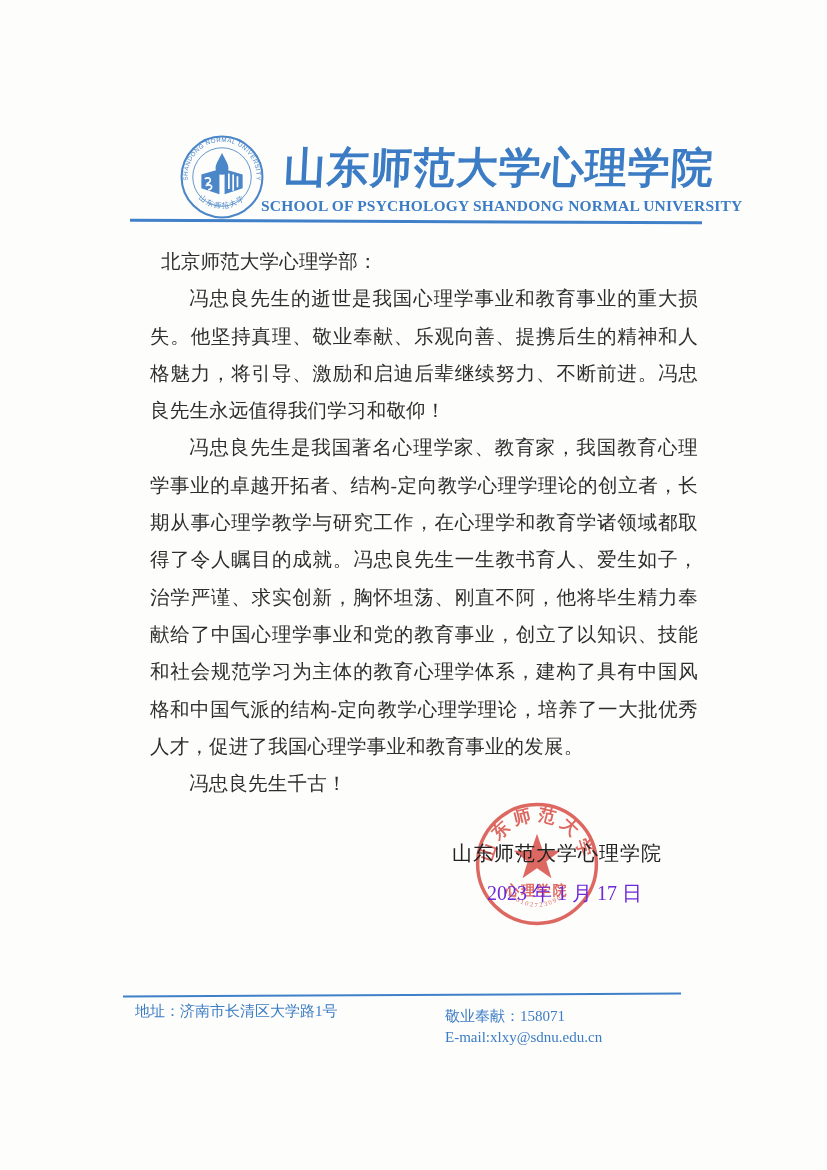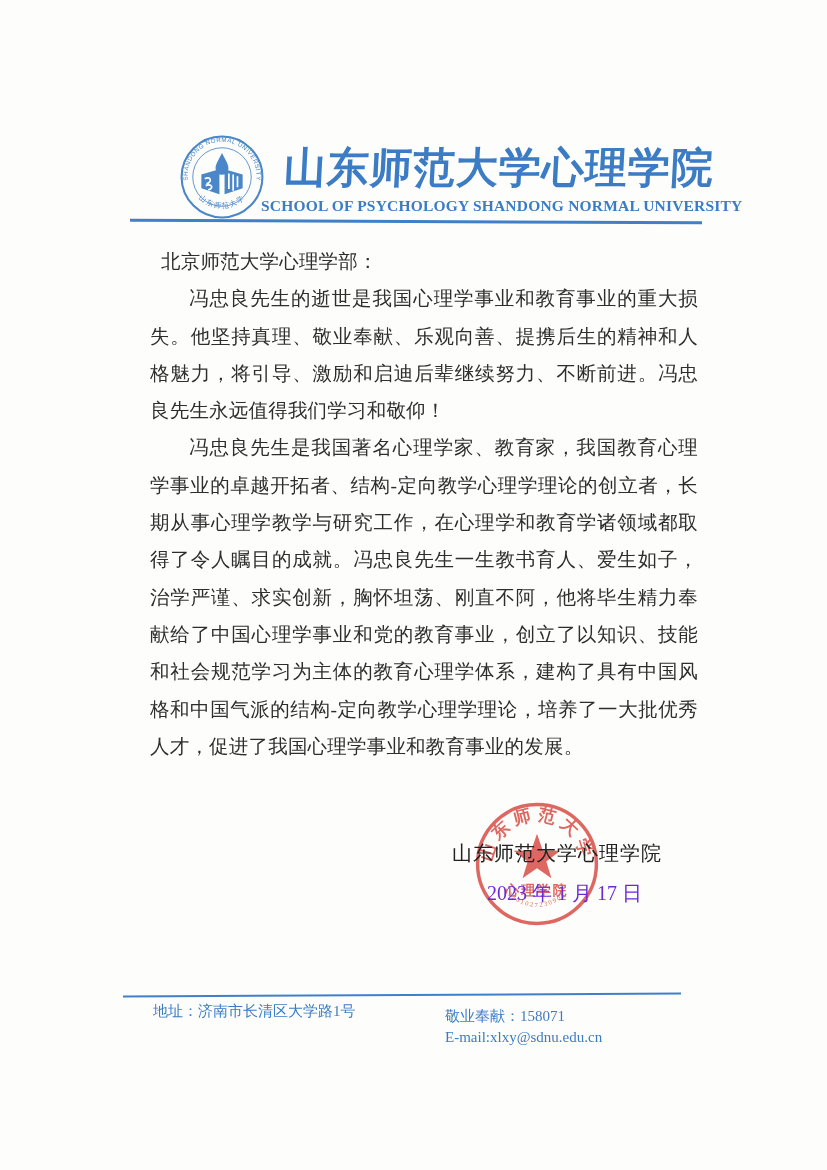--- a/index.html
+++ b/index.html
@@ -51,21 +51,21 @@
   
   .seal { position:absolute; left:473px; top:800px; width:128px; height:128px; opacity:0.88; z-index:2; }
   .seal text, .seal textPath { fill:#d9544c; }
 
   
   .rule-footer { left:123px; top:994px; width:558px; height:2px; transform:rotate(-0.3deg); }
   .footer-col {
     position:absolute; color:#3b7cc4; font-size:15px; line-height:21px;
     font-family:"Liberation Serif","DejaVu Serif",serif; white-space:nowrap;
   }
-  .footer-left  { left:153px; top:1001px; }
+  .footer-left  { left:135px; top:1001px; }
   .footer-right { left:445px; top:1006px; }
 </style>
 </head>
 <body>
 
 <div class="page">
 
   <svg class="logo" viewBox="0 0 100 100">
     <circle cx="50" cy="50" r="47" fill="none" stroke="#4a86c8" stroke-width="2.4"></circle>
     <circle cx="50" cy="50" r="34" fill="none" stroke="#4a86c8" stroke-width="1"></circle>
@@ -90,20 +90,21 @@
   </svg>
 
   <div class="title-cn">山东师范大学心理学院</div>
   <div class="title-en">SCHOOL OF PSYCHOLOGY SHANDONG NORMAL UNIVERSITY</div>
   <div class="rule rule-header"></div>
 
   <div class="letter-body">
     <p class="recipient">北京师范大学心理学部：</p>
     <p>冯忠良先生的逝世是我国心理学事业和教育事业的重大损失。他坚持真理、敬业奉献、乐观向善、提携后生的精神和人格魅力，将引导、激励和启迪后辈继续努力、不断前进。冯忠良先生永远值得我们学习和敬仰！</p>
     <p>冯忠良先生是我国著名心理学家、教育家，我国教育心理学事业的卓越开拓者、结构-定向教学心理学理论的创立者，长期从事心理学教学与研究工作，在心理学和教育学诸领域都取得了令人瞩目的成就。冯忠良先生一生教书育人、爱生如子，治学严谨、求实创新，胸怀坦荡、刚直不阿，他将毕生精力奉献给了中国心理学事业和党的教育事业，创立了以知识、技能和社会规范学习为主体的教育心理学体系，建构了具有中国风格和中国气派的结构-定向教学心理学理论，培养了一大批优秀人才，促进了我国心理学事业和教育事业的发展。</p>
+    <p>冯忠良先生千古！</p>
   </div>
 
   <svg class="seal" viewBox="0 0 125 125">
     <defs>
       <path id="sealTopArc" d="M 19.2,72 A 44 44 0 1 1 105.8,72"></path>
       <path id="sealBottomArc" d="M 24,79 A 42 42 0 0 0 101,79"></path>
     </defs>
     <circle cx="62.5" cy="62.5" r="58" fill="none" stroke="#d9544c" stroke-width="3.4"></circle>
     <polygon points="62.5,33 68.1,49.2 85.3,49.6 71.6,60 76.6,76.4 62.5,66.6 48.4,76.4 53.4,60 39.7,49.6 56.9,49.2" fill="#d9544c"></polygon>
     <text font-size="17" font-weight="bold" letter-spacing="5">

